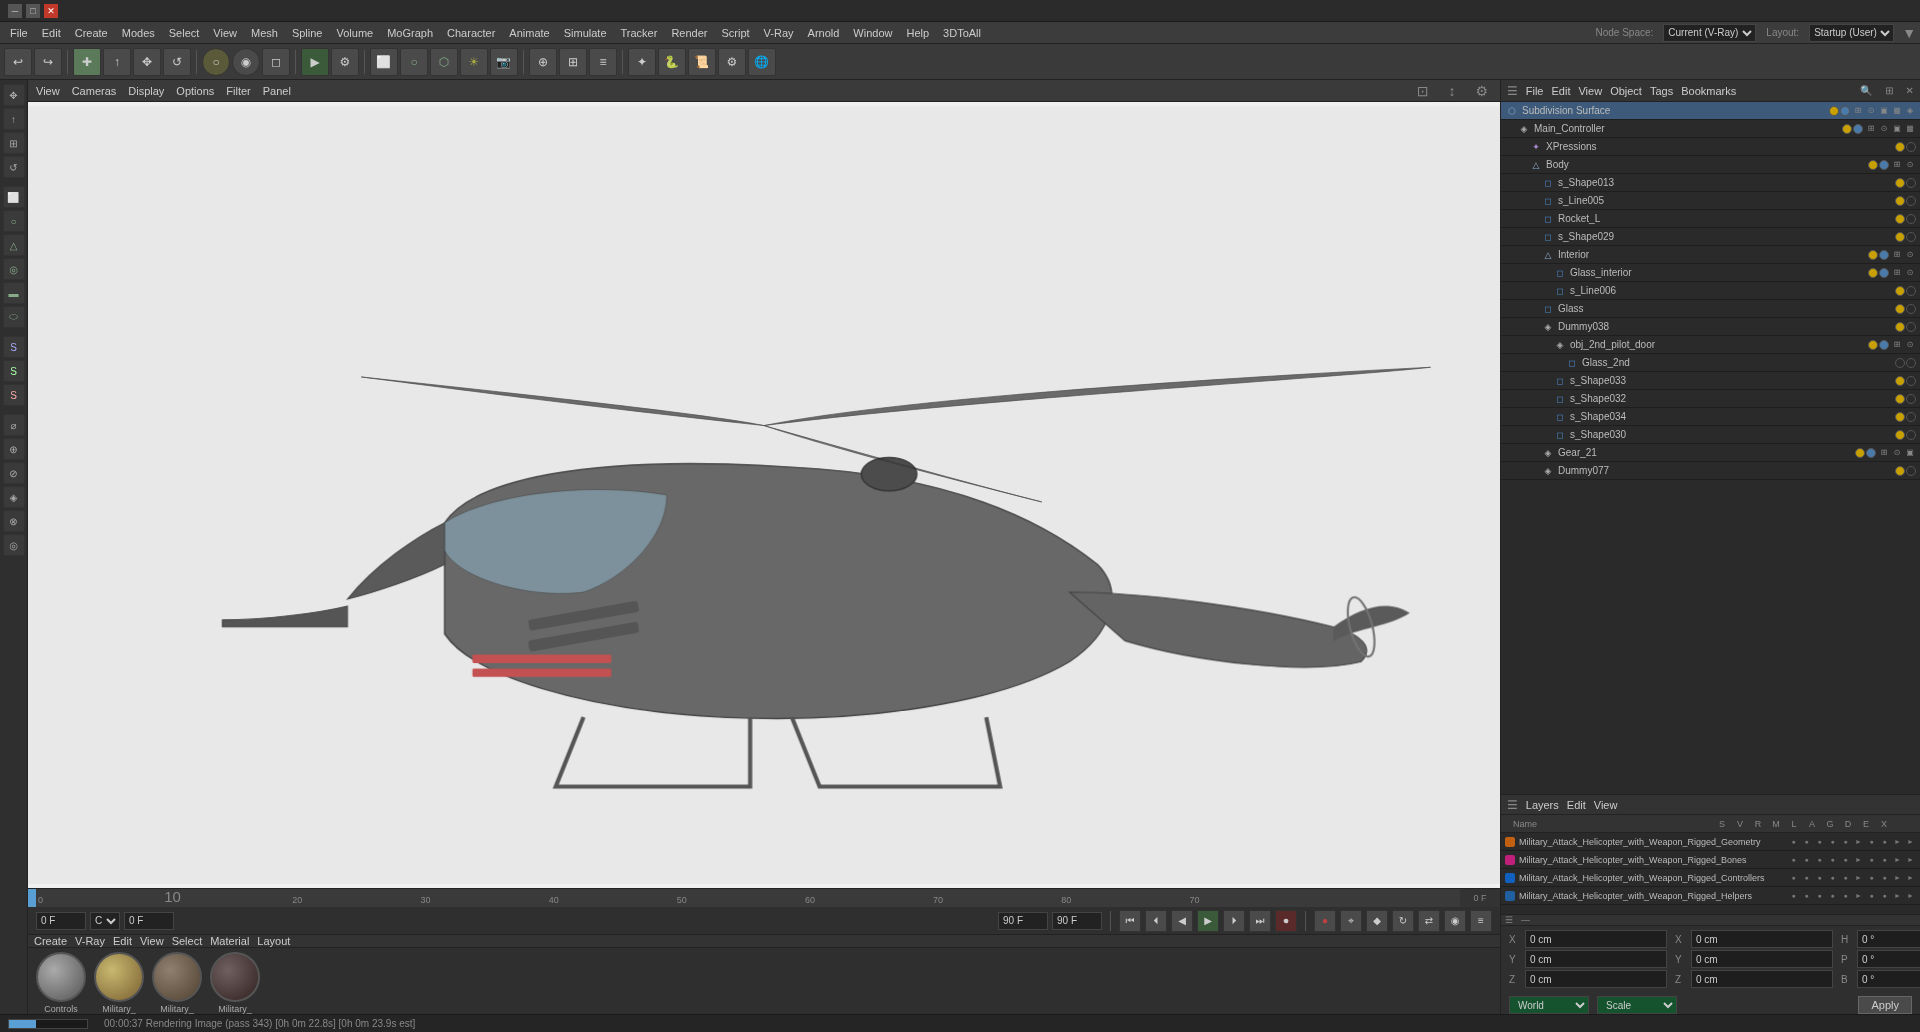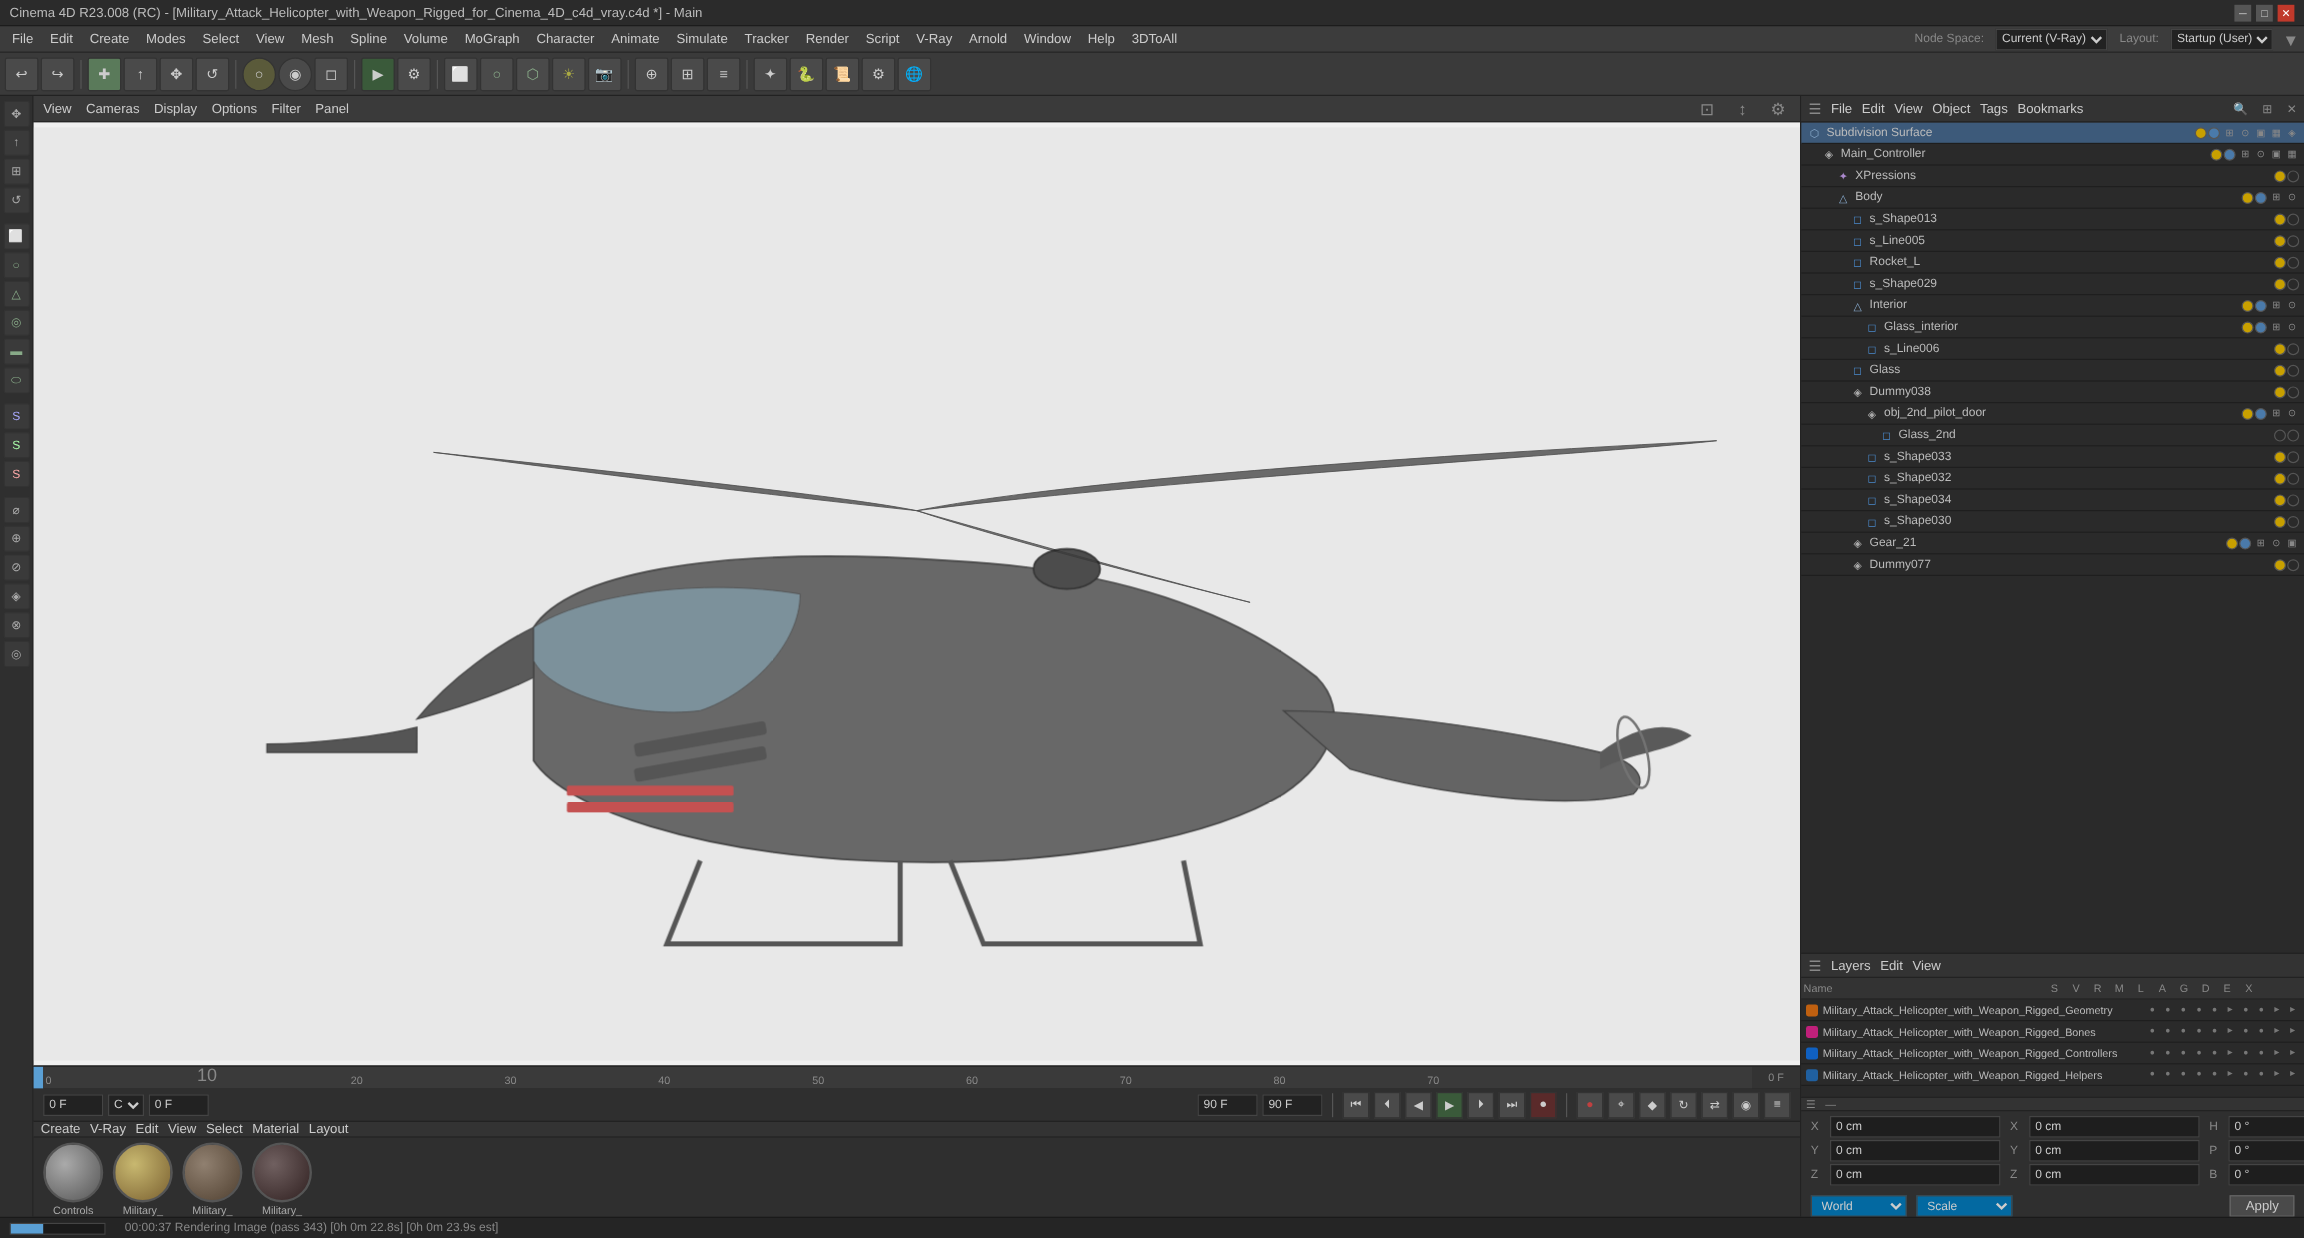--- a/index.html
+++ b/index.html
@@ -314,21 +314,21 @@
       align-items: center;
       padding: 0 6px;
       gap: 8px;
       border-bottom: 1px solid #222;
     }
     .layers-col-headers {
       height: 18px;
       background: #333;
       display: flex;
       align-items: center;
-      padding: 0 2px;
+      padding: 0 12px;
       font-size: 9px;
       color: #888;
       border-bottom: 1px solid #222;
     }
     .layer-item {
       height: 18px;
       display: flex;
       align-items: center;
       padding: 0 4px;
       cursor: pointer;
@@ -382,21 +382,21 @@
       padding: 0 4px;
     }
     #coord-bottom {
       display: flex;
       align-items: center;
       padding: 4px 8px;
       gap: 8px;
     }
     .coord-dropdown {
       height: 18px;
-      background: #0369a1;
+      background: #14532d;
       border: 1px solid #444;
       color: #ccc;
       font-size: 10px;
       padding: 0 4px;
       width: 80px;
     }
     .apply-btn {
       padding: 2px 12px;
       background: #4a4a4a;
       border: 1px solid #666;
@@ -438,21 +438,20 @@
 
     
     ::-webkit-scrollbar { width: 8px; height: 8px; }
     ::-webkit-scrollbar-track { background: #2a2a2a; }
     ::-webkit-scrollbar-thumb { background: #555; border-radius: 2px; }
   </style>
 </head>
 <body>
 
 <div id="title-bar">
-  <span class="title-text">Cinema 4D R23.008 (RC) - [Military_Attack_Helicopter_with_Weapon_Rigged_for_Cinema_4D_c4d_vray.c4d *] - Main</span>
   <div class="window-controls">
     <button class="win-btn">─</button>
     <button class="win-btn">□</button>
     <button class="win-btn" style="background:#c0392b;color:white;">✕</button>
   </div>
 </div>
 
 <div id="menu-bar">
   <span class="menu-item">File</span>
   <span class="menu-item">Edit</span>

